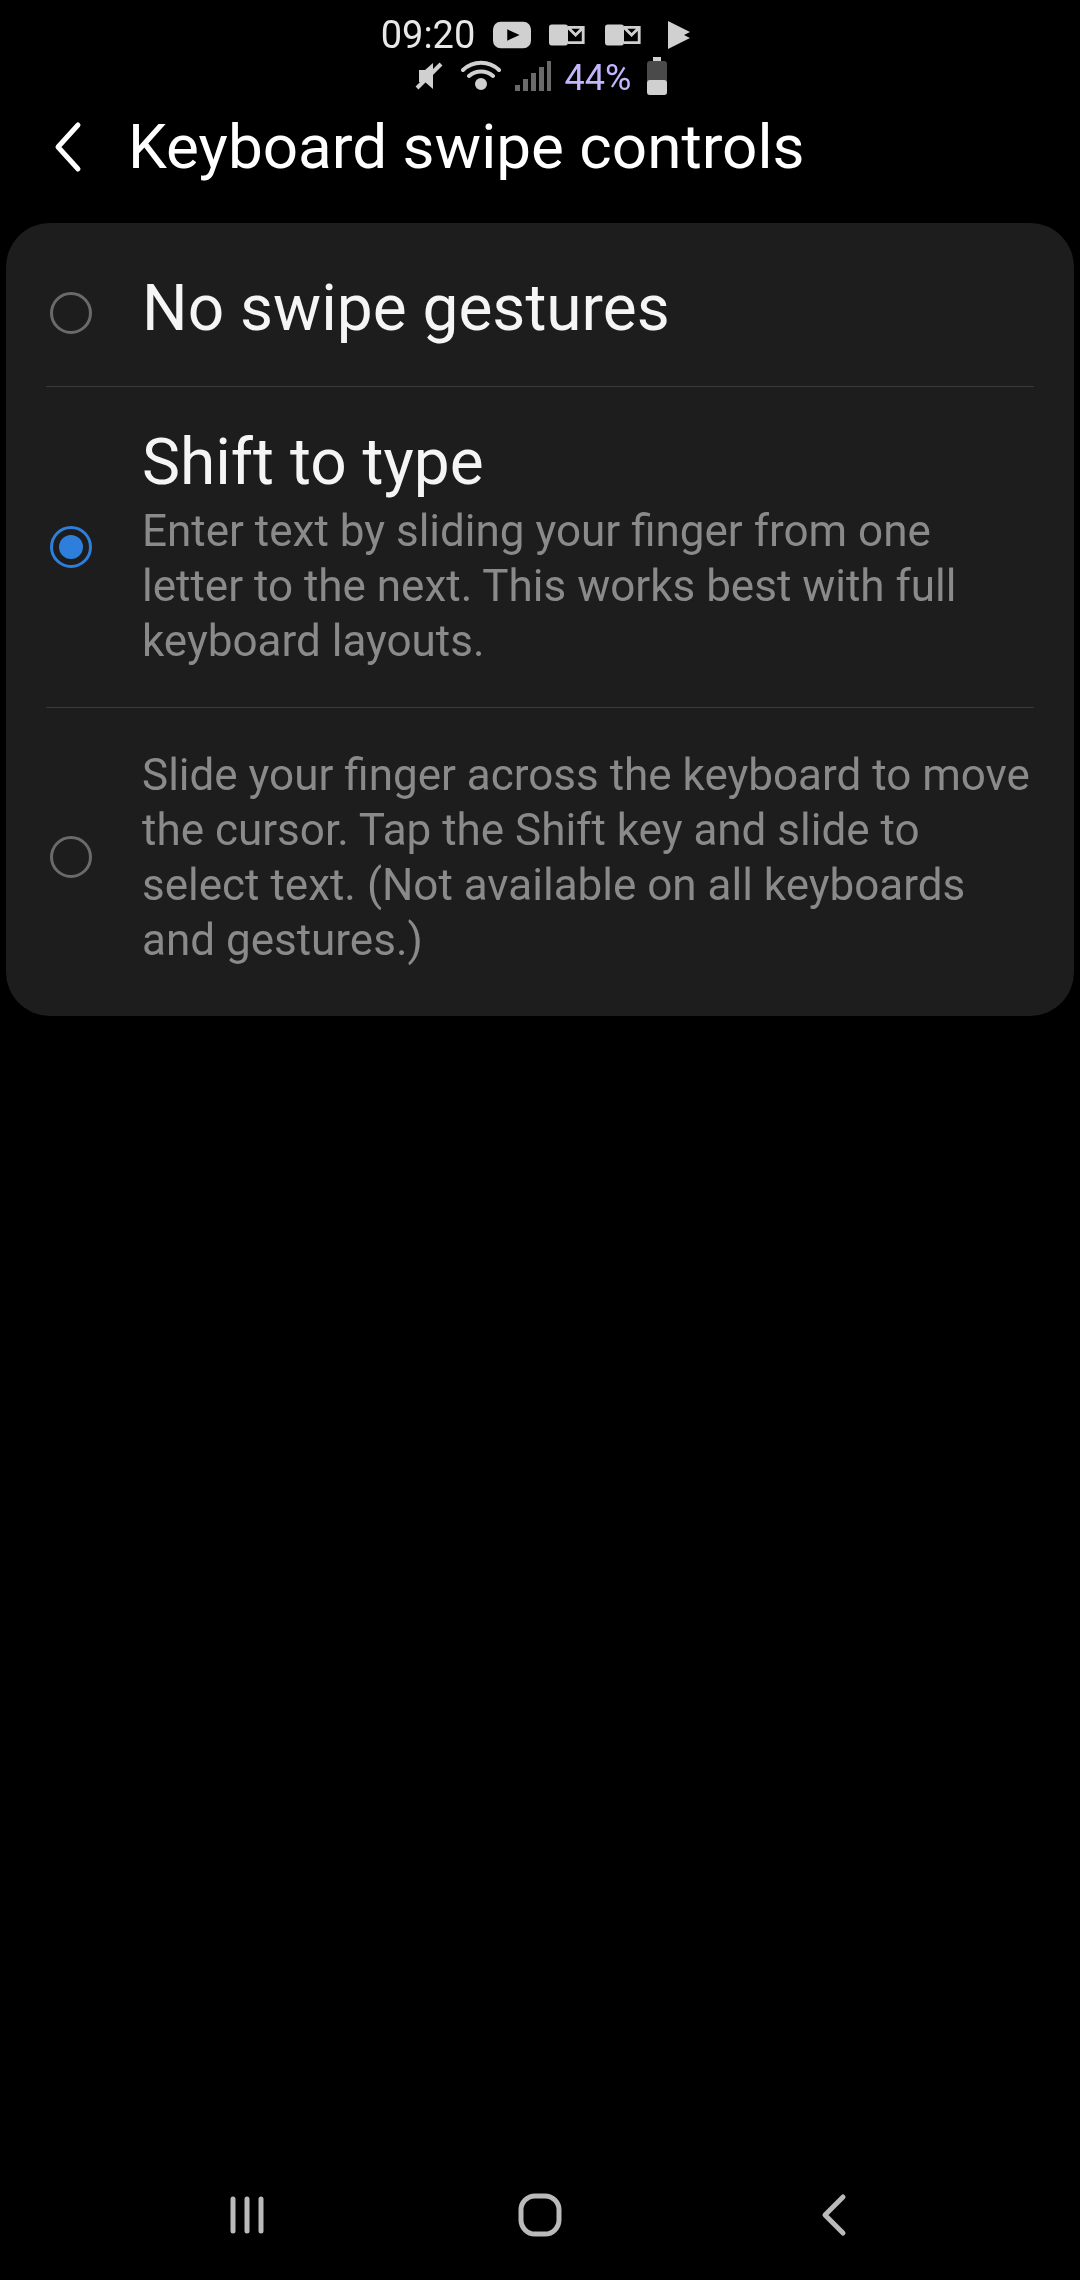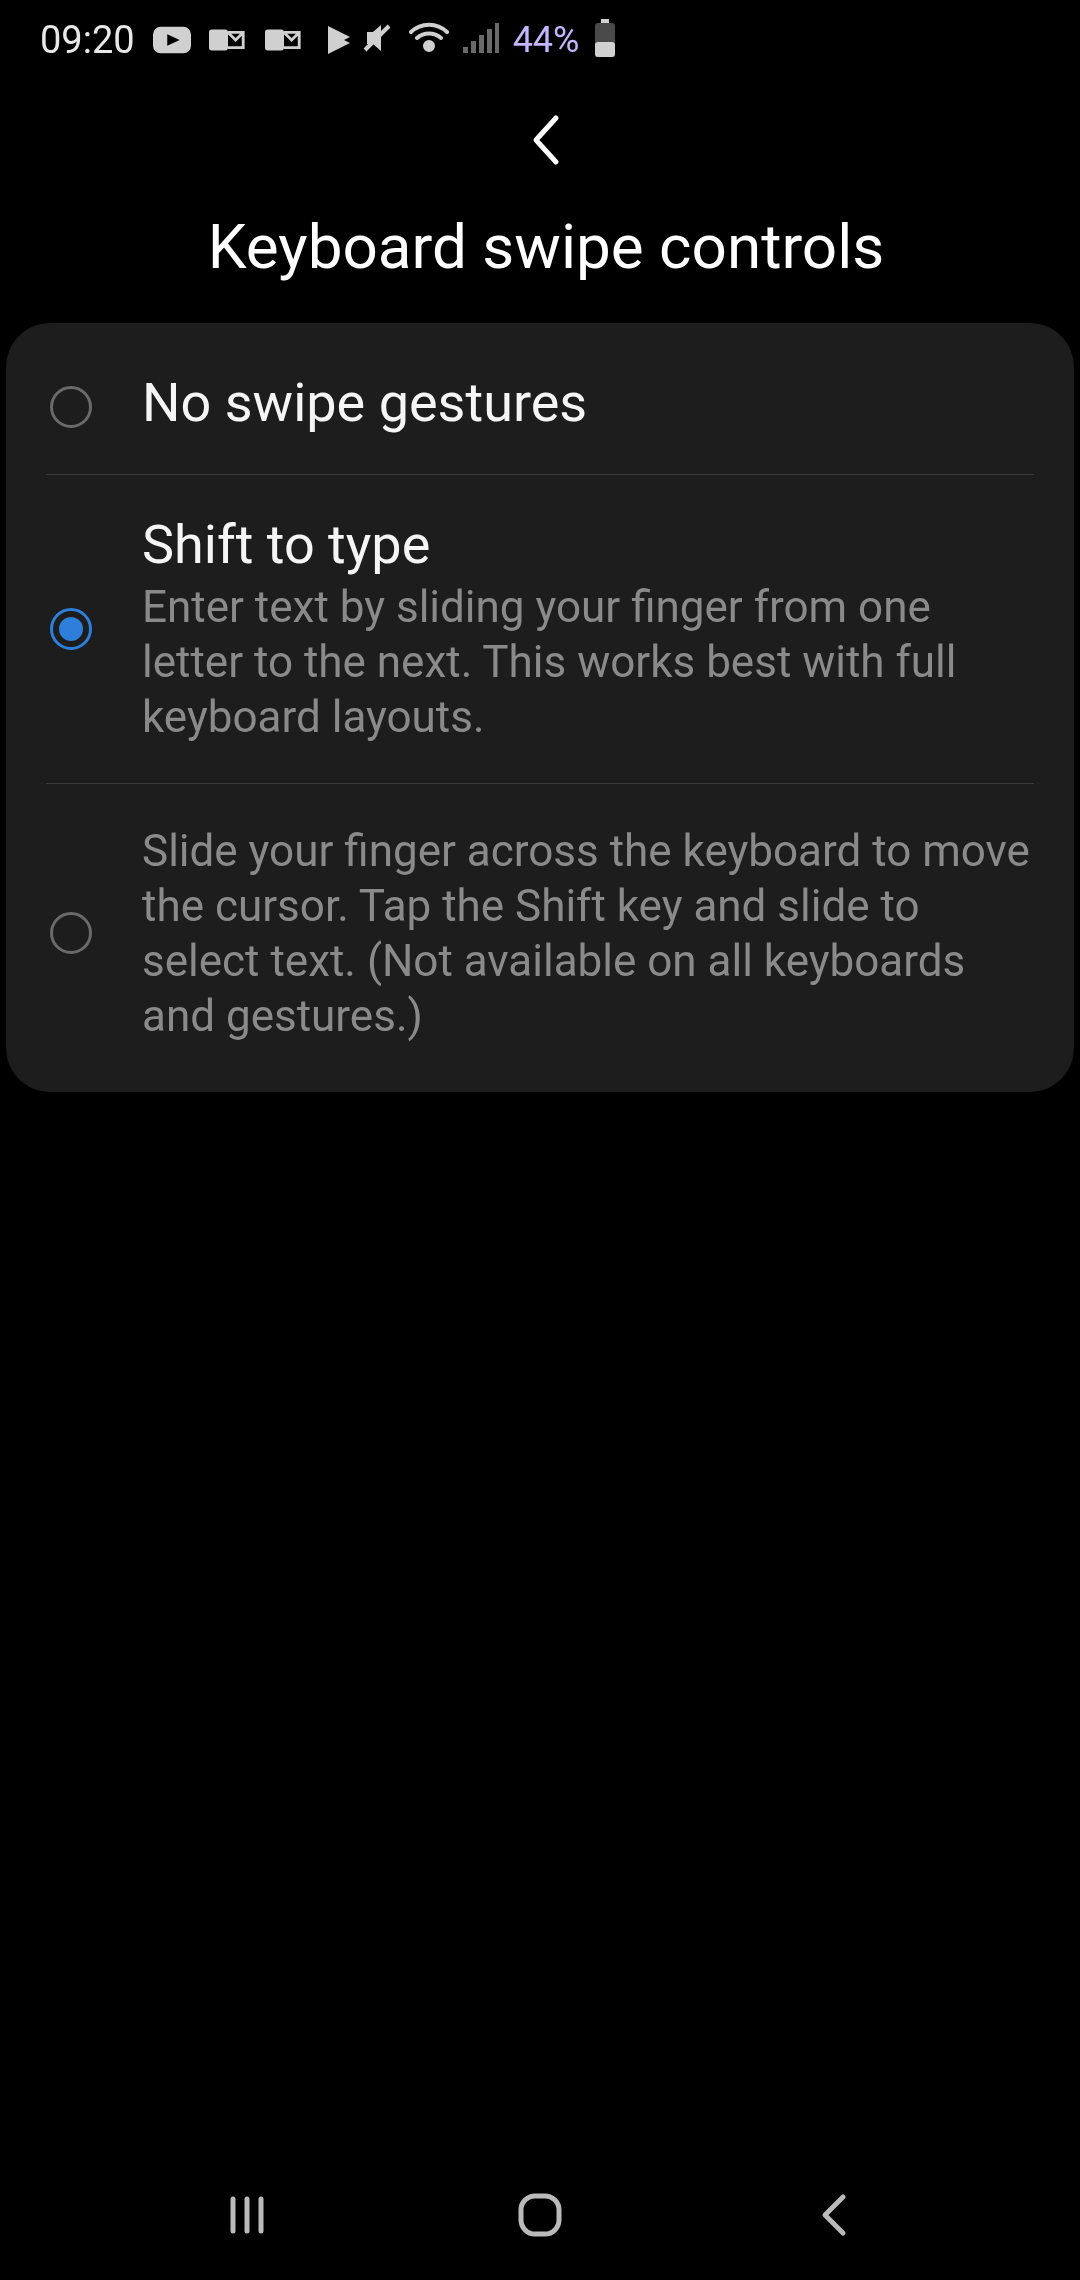--- a/index.html
+++ b/index.html
@@ -14,20 +14,22 @@
       font-family: -apple-system, BlinkMacSystemFont, 'Segoe UI', Roboto, sans-serif;
       color: #ffffff;
       overflow: hidden;
       position: relative;
     }
     .status-bar {
       height: 80px;
       display: flex;
       align-items: center;
       padding: 13px 40px;
+      justify-content: space-between;
+      flex-direction: column;
     }
     .status-left {
       display: flex;
       align-items: center;
       gap: 18px;
     }
     .status-time {
       font-size: 38px;
       font-weight: 400;
       color: #e8e8e8;
@@ -46,21 +48,20 @@
     }
     .status-battery {
       font-size: 36px;
       color: #c4b5fd;
     }
     .header {
       display: flex;
       align-items: center;
       padding: 30px 36px 30px 48px;
       gap: 40px;
-      flex-direction: column;
     }
     .back-icon {
       width: 40px;
       height: 60px;
       display: flex;
       align-items: center;
       justify-content: center;
     }
     .header-title {
       font-size: 62px;
@@ -99,21 +100,21 @@
     .radio-inner {
       width: 24px;
       height: 24px;
       border-radius: 50%;
       background: #2d7fdb;
     }
     .option-content {
       flex: 1;
     }
     .option-title {
-      font-size: 54px;
+      font-size: 64px;
       font-weight: 400;
       color: #f5f5f5;
       line-height: 1.2;
     }
     .option-description {
       font-size: 44px;
       color: #8a8a8a;
       line-height: 1.25;
       margin-top: 2px;
     }

